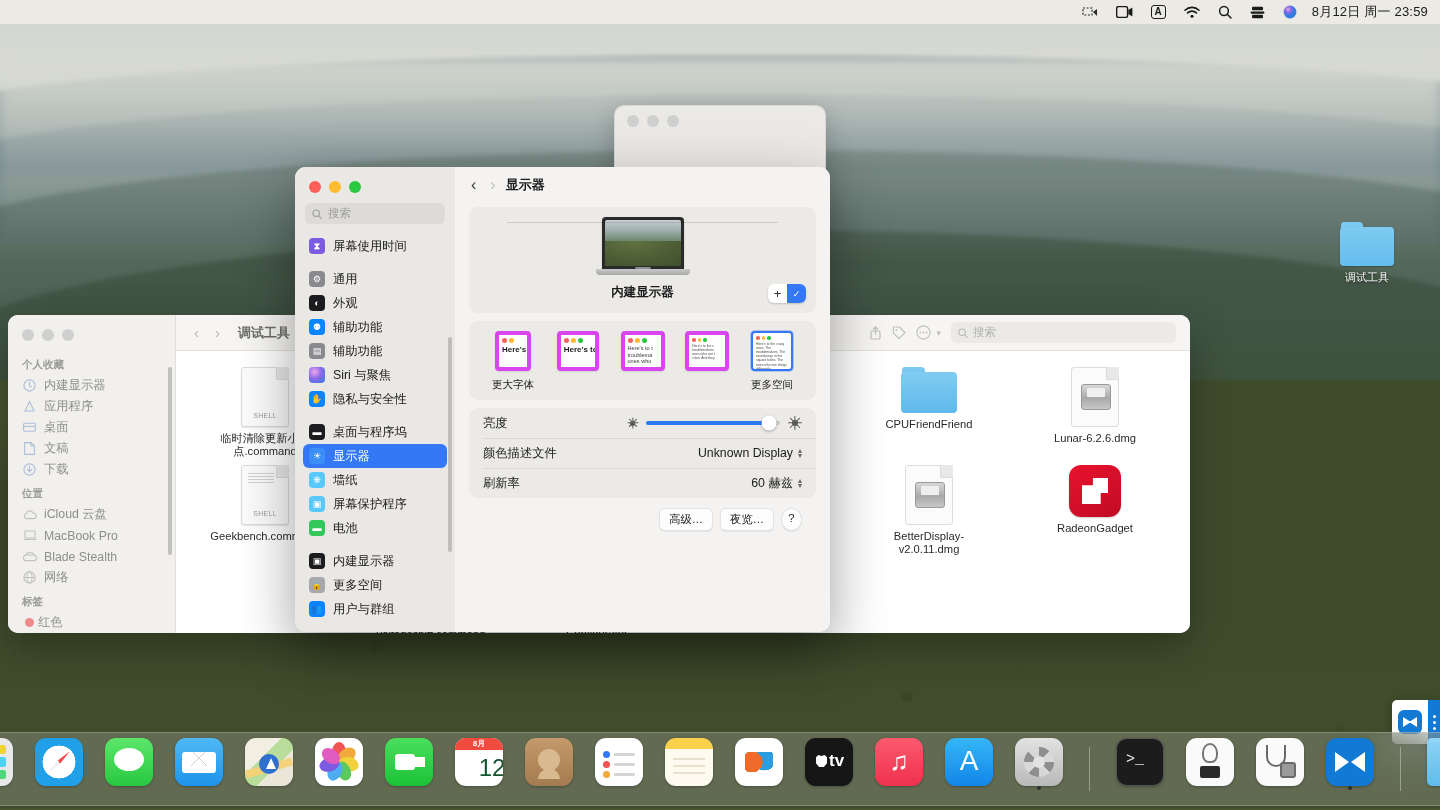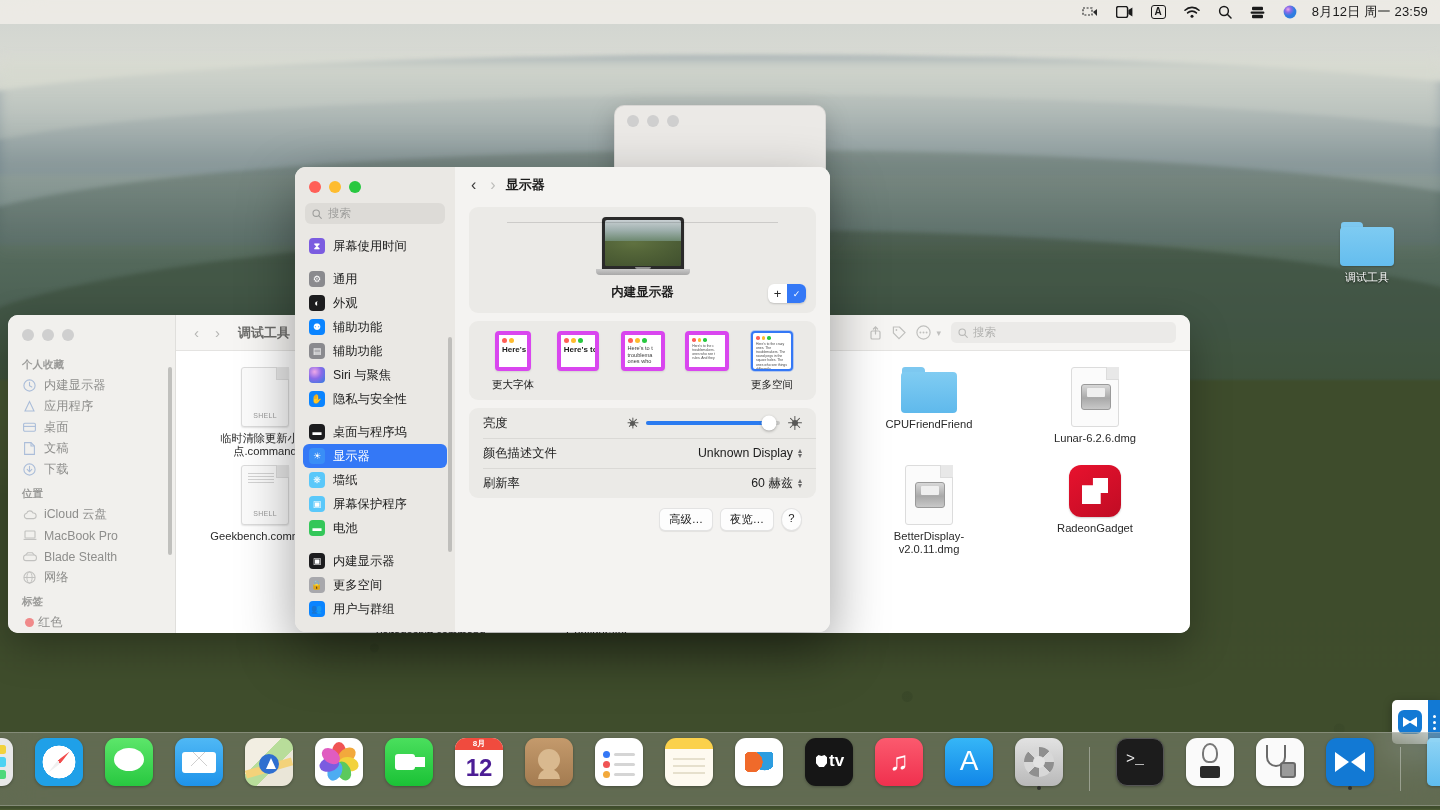--- a/index.html
+++ b/index.html
@@ -465,21 +465,21 @@
     background: conic-gradient(#8f8f8f 0 12%, #d8d8d8 12% 25%, #8f8f8f 25% 37%, #d8d8d8 37% 50%, #8f8f8f 50% 62%, #d8d8d8 62% 75%, #8f8f8f 75% 87%, #d8d8d8 87% 100%);
   }
   .d-settings .gear::after { content:""; position:absolute; left:9px; top:9px; width:12px; height:12px; border-radius:50%; background:#e2e2e2; }
   .d-terminal { background:#1c1c1c; border:1.5px solid #555; }
   .d-terminal::after { content:">_"; position:absolute; left:9px; top:12px; color:#f0f0f0; font-family:"Liberation Mono",monospace; font-size:15px; }
   .d-facetime { background: linear-gradient(to bottom,#4adf5d,#1bc236); }
   .d-facetime::after { content:""; position:absolute; left:10px; top:16px; width:20px; height:16px; background:#fff; border-radius:3px;
     box-shadow: 13px 0 0 -3px #fff; }
   .d-cal { background:#fff; }
   .d-cal .top { position:absolute; left:0; top:0; width:100%; height:12px; background:#f04b3e; color:#fff; font-size:8px; text-align:center; line-height:12px; font-weight:700; }
-  .d-cal .day { position:absolute; left:0; top:12px; width:100%; height:36px; display:flex; align-items:center; justify-content:center; font-size:24px; color:#4c1d95;font-weight:bold; }
+  .d-cal .day { position:absolute; left:13px; top:12px; width:100%; height:36px; display:flex; align-items:center; justify-content:center; font-size:24px; color:#14532d; }
   .d-contacts { background: linear-gradient(to bottom,#c49a6c,#a37b50); }
   .d-contacts::after { content:""; position:absolute; left:13px; top:11px; width:22px; height:22px; border-radius:50%; background:#d9b98f; }
   .d-contacts .b { position:absolute; left:13px; bottom:7px; width:22px; height:10px; border-radius:11px 11px 0 0; background:#d9b98f; z-index:2; }
   .d-reminders { background:#fff; }
   .d-reminders .r { position:absolute; left:8px; width:32px; height:3px; background:#d5d5d5; border-radius:2px; }
   .d-reminders .dot { position:absolute; left:8px; width:7px; height:7px; border-radius:50%; }
   .d-notes { background: linear-gradient(to bottom,#fbd14b 0 22%, #fefaf0 22% 100%); }
   .d-notes .ln { position:absolute; left:8px; width:32px; height:1.5px; background:#e6e0cd; }
   .d-freeform { background:#fff; }
   .d-freeform::after { content:""; position:absolute; left:10px; top:14px; width:28px; height:20px;

